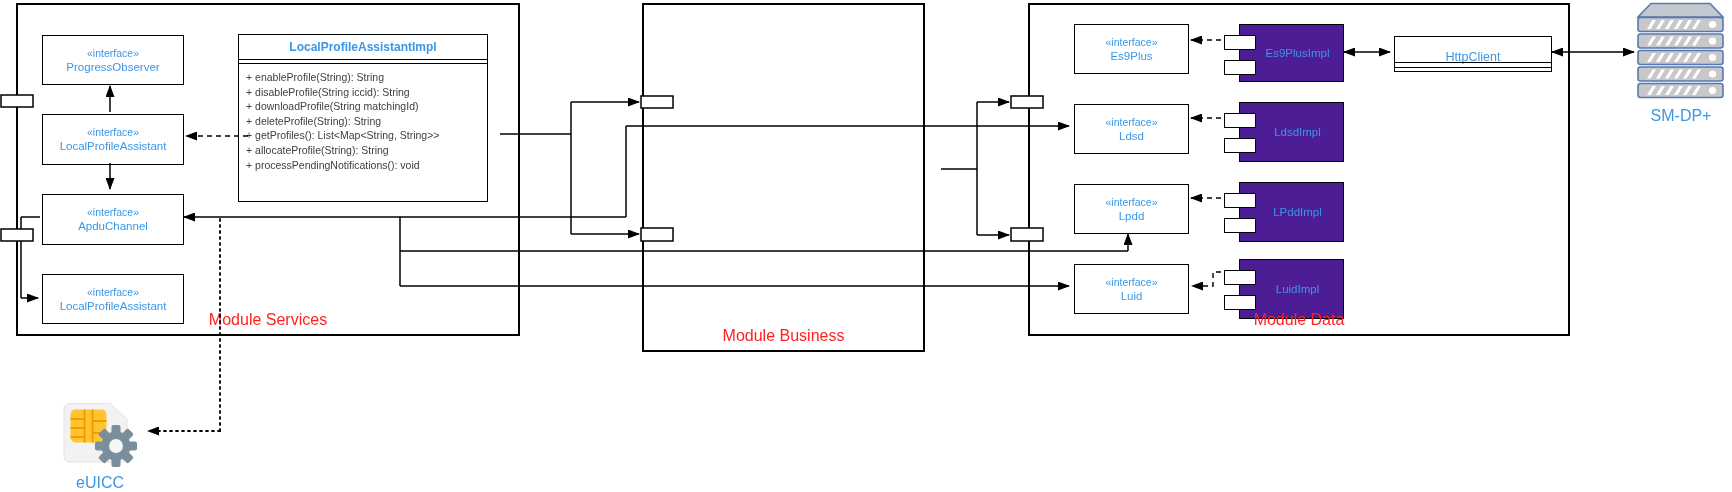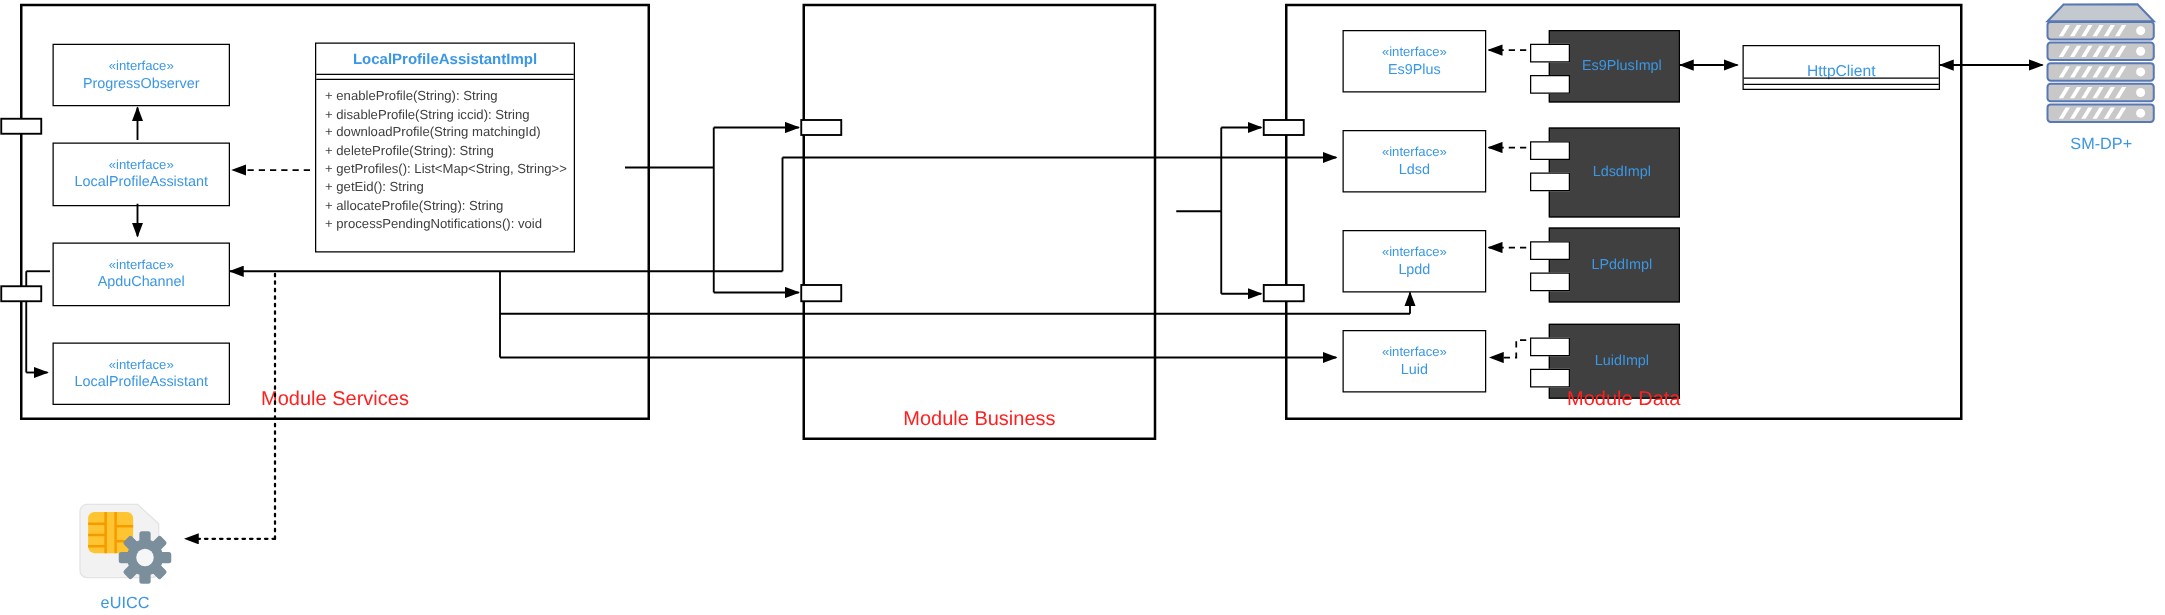--- a/index.html
+++ b/index.html
@@ -12,31 +12,31 @@
     color:#ff1f1f;font-size:16px;}
   .iface{position:absolute;border:1.5px solid #000;background:#fff;box-sizing:border-box;
     display:flex;flex-direction:column;align-items:center;justify-content:center;gap:1px;}
   .stereo{color:#3b97e5;font-size:10.5px;line-height:13px;}
   .iname{color:#3b97e5;font-size:11.5px;font-weight:normal;line-height:13px;white-space:nowrap;}
   .classbox{position:absolute;border:1.5px solid #000;background:#fff;box-sizing:border-box;}
   .classtitle{height:24px;line-height:24px;text-align:center;color:#3b97e5;
     font-weight:bold;font-size:12px;border-bottom:1.5px solid #000;}
   .dbl{height:3px;border-bottom:1.5px solid #000;}
   .methods{padding:6px 4px 0 7px;color:#404040;font-size:10.5px;line-height:14.6px;white-space:nowrap;}
-  .comp{position:absolute;border:1.5px solid #000;background:#404040;box-sizing:border-box;
+  .comp{position:absolute;border:1.5px solid #000;background:#4c1d95;box-sizing:border-box;
     display:flex;align-items:center;justify-content:center;text-align:right;}
   .clabel{color:#3b97e5;font-size:11.5px;padding-left:12px;white-space:nowrap;}
   .tab{position:absolute;left:-16px;width:32px;height:15px;background:#fff;
     border:1.5px solid #000;box-sizing:border-box;}
   .tab1{top:10px;} .tab2{top:35px;}
   .http{position:absolute;border:1.5px solid #000;background:#fff;box-sizing:border-box;text-align:center;}
   .hlabel{margin-top:13px;color:#3b97e5;font-weight:normal;font-size:12.5px;}
   .hline{position:absolute;left:0;right:0;height:0;border-top:1.5px solid #000;}
   .hline1{bottom:8px;} .hline2{bottom:3.5px;}
-  .extlabel{position:absolute;text-align:center;color:#3b97e5;font-size:13px;}
+  .extlabel{position:absolute;text-align:center;color:#3b97e5;font-size:16px;}
   .overlay{position:absolute;left:0;top:0;z-index:5;}
 </style>
 </head>
 <body>
 
 <div class="canvas">
 
   <div class="module" style="left:16px;top:3px;width:504px;height:333px">
     <div class="iface" style="left:24px;top:30px;width:142px;height:50px">
       <div class="stereo">«interface»</div>
@@ -48,30 +48,29 @@
     </div>
     <div class="iface" style="left:24px;top:189px;width:142px;height:51px">
       <div class="stereo">«interface»</div>
       <div class="iname">ApduChannel</div>
     </div>
     <div class="iface" style="left:24px;top:269px;width:142px;height:50px">
       <div class="stereo">«interface»</div>
       <div class="iname">LocalProfileAssistant</div>
     </div>
 
-    <div class="classbox" style="left:234px;top:29px;width:208px;height:168px">
+    <div class="classbox" style="left:220px;top:29px;width:250px;height:168px">
       <div class="classtitle">LocalProfileAssistantImpl</div>
       <div class="dbl"></div>
       <div class="methods">
         <div>+ enableProfile(String): String</div>
         <div>+ disableProfile(String iccid): String</div>
         <div>+ downloadProfile(String matchingId)</div>
         <div>+ deleteProfile(String): String</div>
         <div>+ getProfiles(): List&lt;Map&lt;String, String&gt;&gt;</div>
-        <div>+ getEid(): String</div>
         <div>+ allocateProfile(String): String</div>
         <div>+ processPendingNotifications(): void</div>
       </div>
     </div>
 
     <div class="modlabel">Module Services</div>
   </div>
 
   <div class="module" style="left:642px;top:3px;width:283px;height:349px">
     <div class="modlabel">Module Business</div>
@@ -93,21 +92,21 @@
     <div class="iface" style="left:44px;top:259px;width:115px;height:50px">
       <div class="stereo">«interface»</div>
       <div class="iname">Luid</div>
     </div>
 
     <div class="comp" style="left:209px;top:19px;width:105px;height:58px">
       <div class="tab tab1"></div>
       <div class="tab tab2"></div>
       <div class="clabel">Es9PlusImpl</div>
     </div>
-    <div class="comp" style="left:209px;top:97px;width:105px;height:72px">
+    <div class="comp" style="left:209px;top:97px;width:105px;height:60px">
       <div class="tab tab1"></div>
       <div class="tab tab2"></div>
       <div class="clabel">LdsdImpl</div>
     </div>
     <div class="comp" style="left:209px;top:254px;width:105px;height:60px">
       <div class="tab tab1"></div>
       <div class="tab tab2"></div>
       <div class="clabel">LuidImpl</div>
     </div>
     <div class="comp" style="left:209px;top:177px;width:105px;height:60px">

